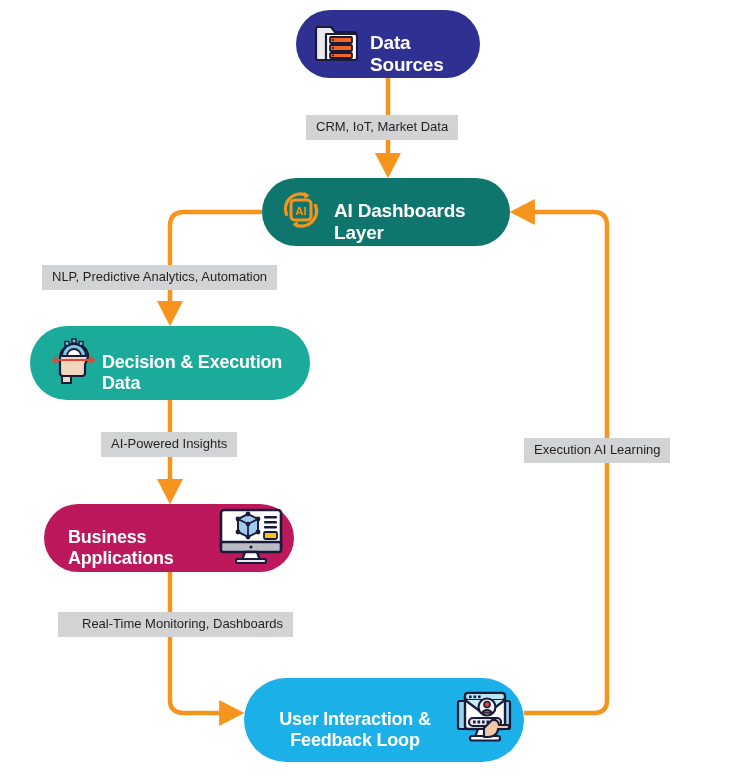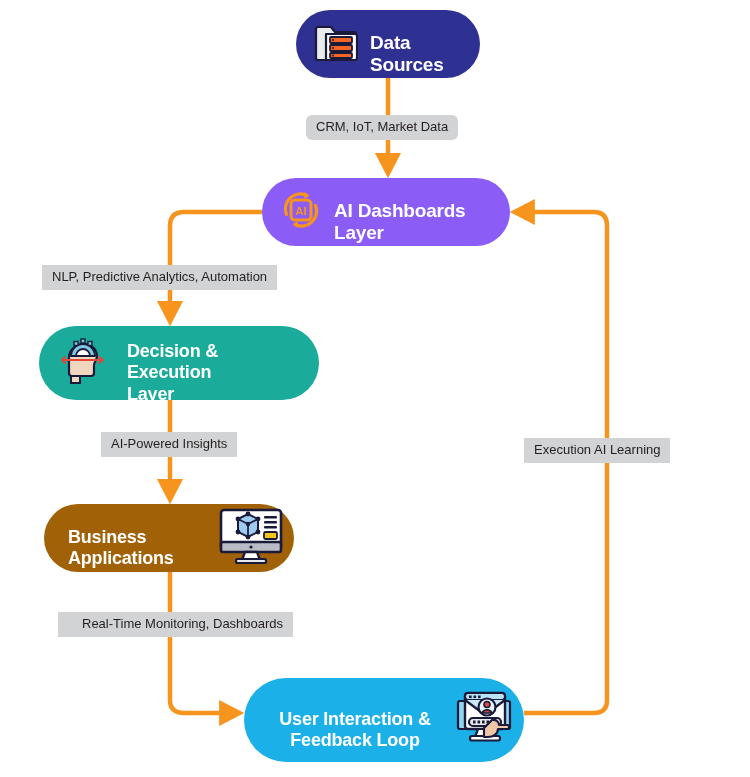--- a/index.html
+++ b/index.html
@@ -42,39 +42,39 @@
     left: 296px; top: 10px; width: 184px; height: 68px;
     background: #2e3192;
     padding: 0 18px 0 18px;
     gap: 12px;
   }
   #node-data-sources .label { font-size: 19px; }
 
   
   #node-ai-processing {
     left: 262px; top: 178px; width: 248px; height: 68px;
-    background: #8b5cf6;
+    background: #0f766e;
     padding: 0 20px 0 16px;
     gap: 10px;
   }
   #node-ai-processing .label { font-size: 19px; }
 
   
   #node-decision {
-    left: 39px; top: 326px; width: 280px; height: 74px;
+    left: 30px; top: 326px; width: 280px; height: 74px;
     background: #1aab9b;
     padding: 0 16px 0 18px;
-    gap: 18px;
+    gap: 2px;
   }
   #node-decision .label { font-size: 18px; }
 
   
   #node-business {
     left: 44px; top: 504px; width: 250px; height: 68px;
-    background: #a16207;
+    background: #be185d;
     padding: 0 10px 0 24px;
     gap: 6px;
     justify-content: space-between;
   }
   #node-business .label { font-size: 18px; }
 
   
   #node-user {
     left: 244px; top: 678px; width: 280px; height: 84px;
     background: #1cb0e8;
@@ -87,21 +87,21 @@
   .edge-label {
     position: absolute;
     background: #d1d3d4;
     color: #231f20;
     font-size: 13px;
     padding: 5px 10px 6px 10px;
     white-space: nowrap;
     z-index: 6;
     line-height: 1.1;
   }
-  #label-crm      { left: 306px; top: 115px; border-radius: 6px; }
+  #label-crm      { left: 306px; top: 115px; }
   #label-nlp      { left: 42px;  top: 265px; }
   #label-insights { left: 101px; top: 432px; }
   #label-rtm      { left: 58px;  top: 612px; padding-left: 24px; }
   #label-cont     { left: 524px; top: 438px; }
 
   #connectors {
     position: absolute;
     left: 0; top: 0;
     width: 750px; height: 777px;
     z-index: 1;
@@ -170,21 +170,21 @@
         <path d="M46,24 l-4,-3 M46,24 l-4,3 M40,24 h6" fill="none" stroke="#e2473a" stroke-width="2" stroke-linecap="round"></path>
         <path d="M14,20 a12,12 0 0 1 24,0 z" fill="#7ec8e3" stroke="#1a1a3a" stroke-width="2" stroke-linejoin="round"></path>
         <path d="M19,20 a7,7 0 0 1 14,0 z" fill="#ffffff" stroke="#1a1a3a" stroke-width="1.8"></path>
         <rect x="17" y="5.5" width="4" height="4" fill="#7ec8e3" stroke="#1a1a3a" stroke-width="1.4"></rect>
         <rect x="24" y="3" width="4" height="4" fill="#7ec8e3" stroke="#1a1a3a" stroke-width="1.4"></rect>
         <rect x="31" y="5.5" width="4" height="4" fill="#7ec8e3" stroke="#1a1a3a" stroke-width="1.4"></rect>
       </svg>
     </span>
     <span class="label">
       <span>Decision &amp; Execution</span><br>
-      <span>Layer</span>
+      <span>Data</span>
     </span>
   </div>
 
   <div class="node" id="node-business">
     <span class="label">
       <span>Business</span><br>
       <span>Applications</span>
     </span>
     <span class="ico">
       <svg width="66" height="58" viewBox="0 0 66 58">

